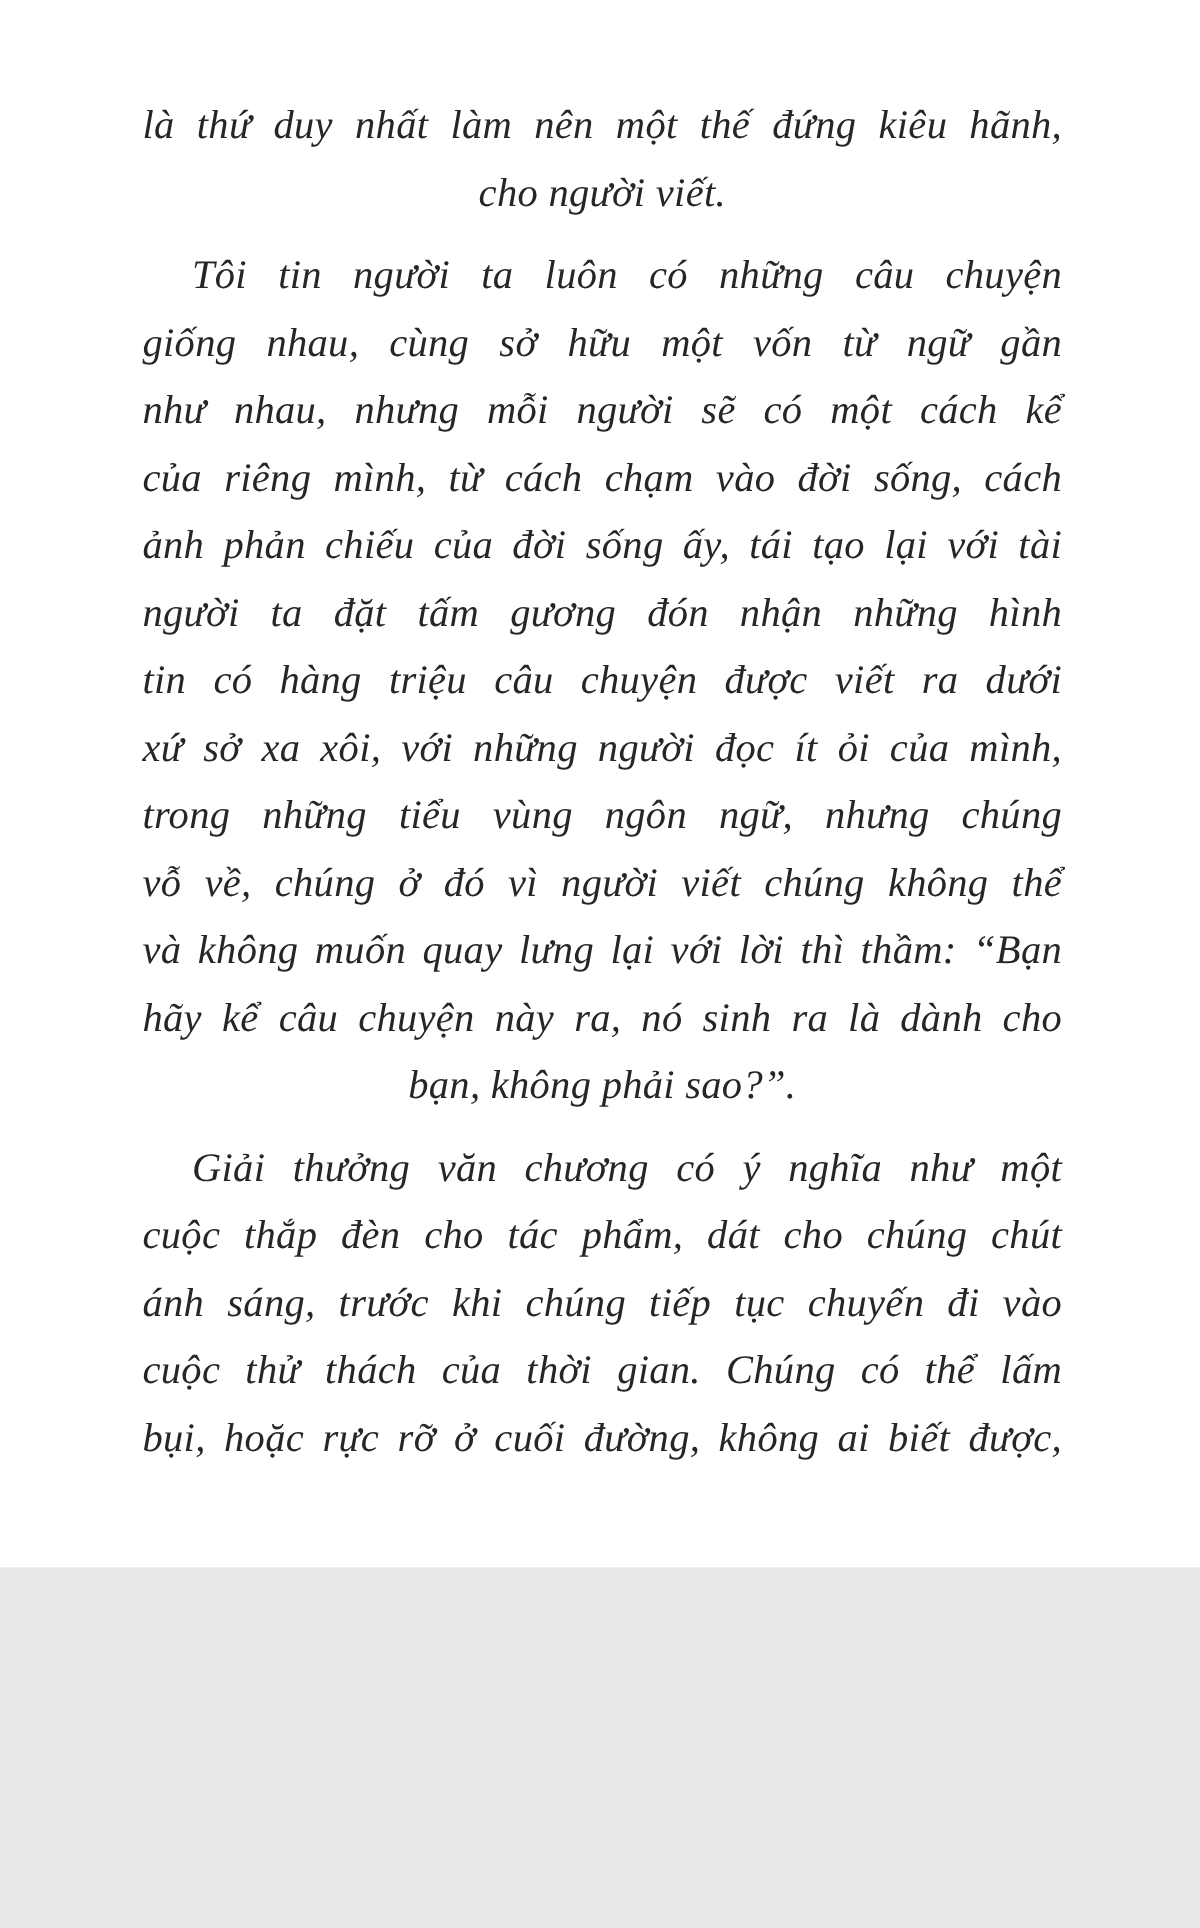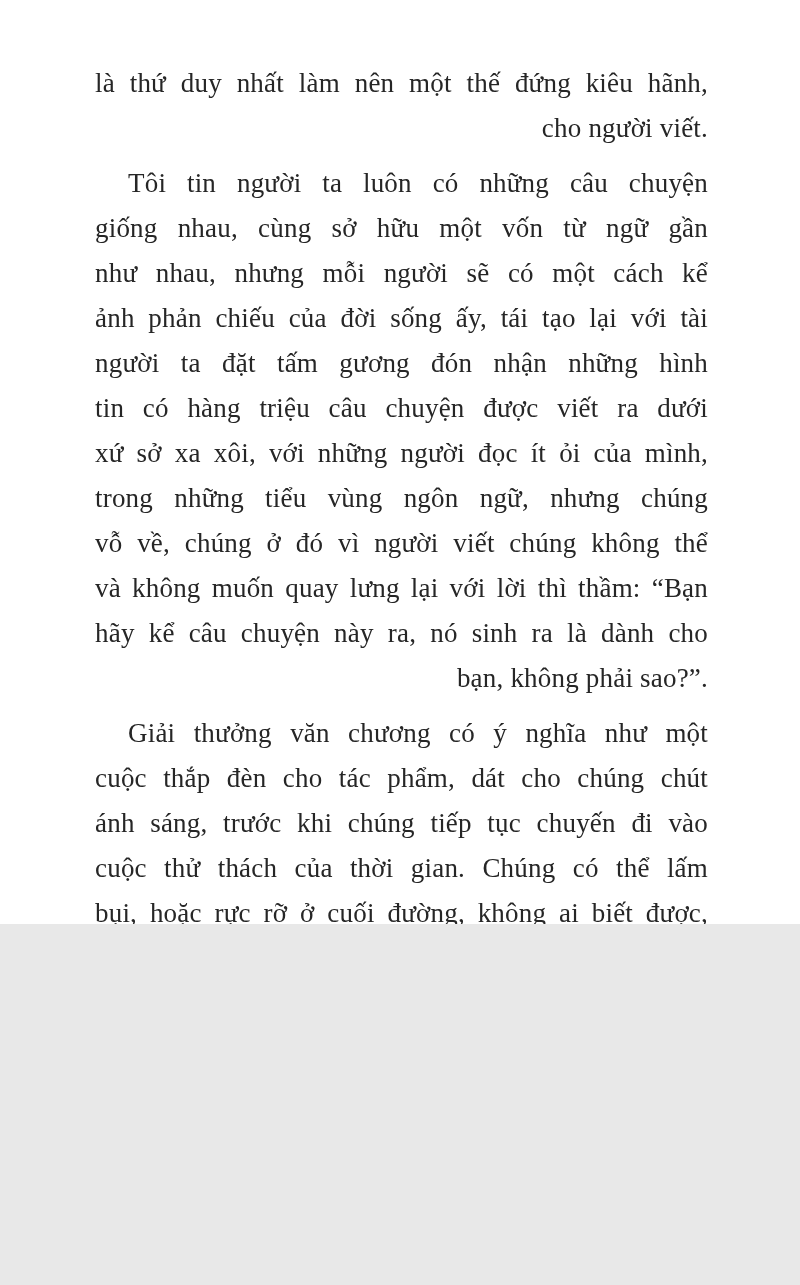--- a/index.html
+++ b/index.html
@@ -3,39 +3,40 @@
 <meta charset="utf-8">
 <style>
   html, body {
     margin: 0;
     padding: 0;
     background: #e8e8e8;
   }
   .book-page {
     position: relative;
     width: 800px;
-    height: 924px;
+    height: 1045px;
     margin: 0 auto;
     background: #ffffff;
     overflow: hidden;
     font-family: "Liberation Serif", "DejaVu Serif", serif;
     color: #262626;
+    font-style: italic;
   }
   .text-block {
     position: absolute;
     left: 95px;
     top: 61px;
     width: 613px;
   }
   .line {
     font-size: 27px;
     line-height: 45px;
     height: 45px;
     white-space: nowrap;
-    text-align: right;
+    text-align: center;
     letter-spacing: 0.2px;
   }
   
   .j {
     text-align: justify;
     text-align-last: justify;
   }
   
   .indent { text-indent: 33px; }
   .pgap   { margin-top: 10px; }
@@ -70,20 +71,21 @@
 <div class="book-page">
 
   <div class="text-block">
 
     <div class="line j">là thứ duy nhất làm nên một thế đứng kiêu hãnh,</div>
     <div class="line">cho người viết.</div>
 
     <div class="line j indent pgap">Tôi tin người ta luôn có những câu chuyện</div>
     <div class="line j">giống nhau, cùng sở hữu một vốn từ ngữ gần</div>
     <div class="line j">như nhau, nhưng mỗi người sẽ có một cách kể</div>
+    <div class="line j">của riêng mình, từ cách chạm vào đời sống, cách</div>
     <div class="line j">ảnh phản chiếu của đời sống ấy, tái tạo lại với tài</div>
     <div class="line j">người ta đặt tấm gương đón nhận những hình</div>
     <div class="line j">tin có hàng triệu câu chuyện được viết ra dưới</div>
     <div class="line j">xứ sở xa xôi, với những người đọc ít ỏi của mình,</div>
     <div class="line j">trong những tiểu vùng ngôn ngữ, nhưng chúng</div>
     <div class="line j">vỗ về, chúng ở đó vì người viết chúng không thể</div>
     <div class="line j">và không muốn quay lưng lại với lời thì thầm: “Bạn</div>
     <div class="line j">hãy kể câu chuyện này ra, nó sinh ra là dành cho</div>
     <div class="line">bạn, không phải sao?”.</div>
 

